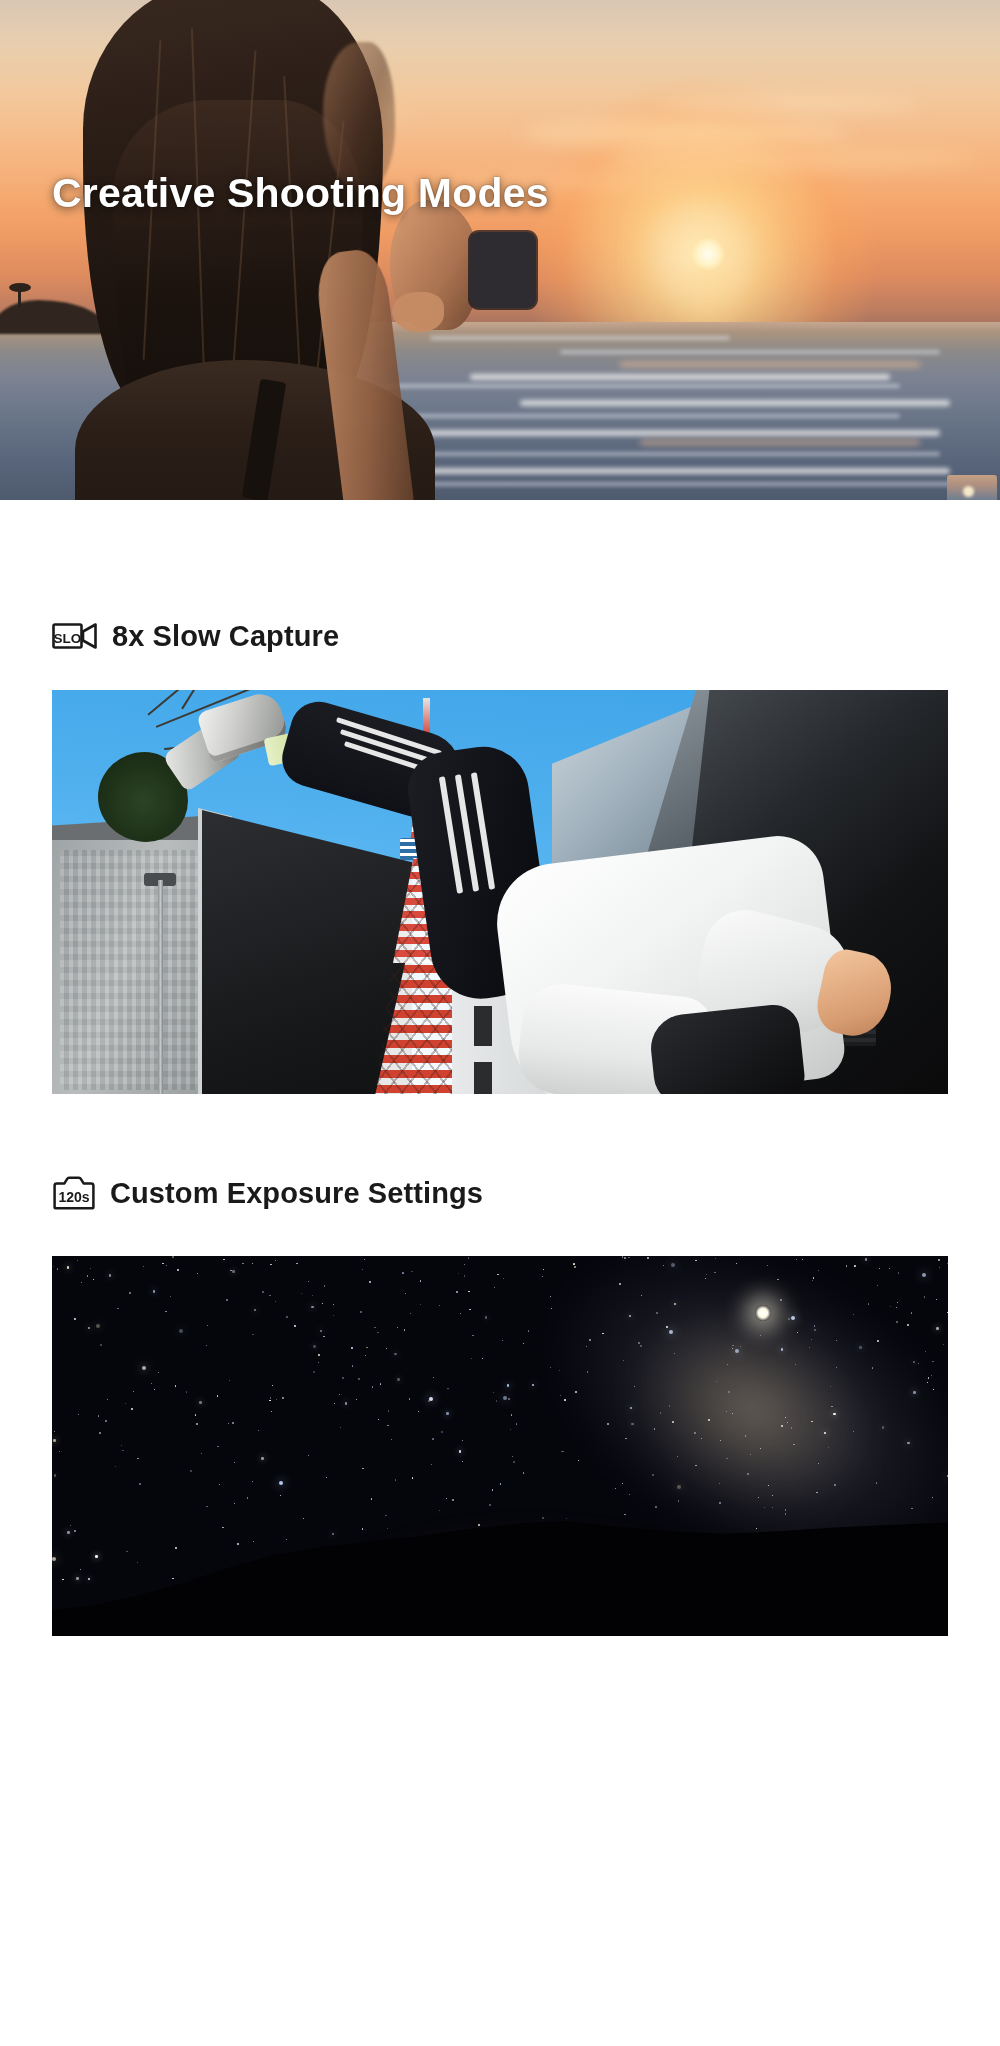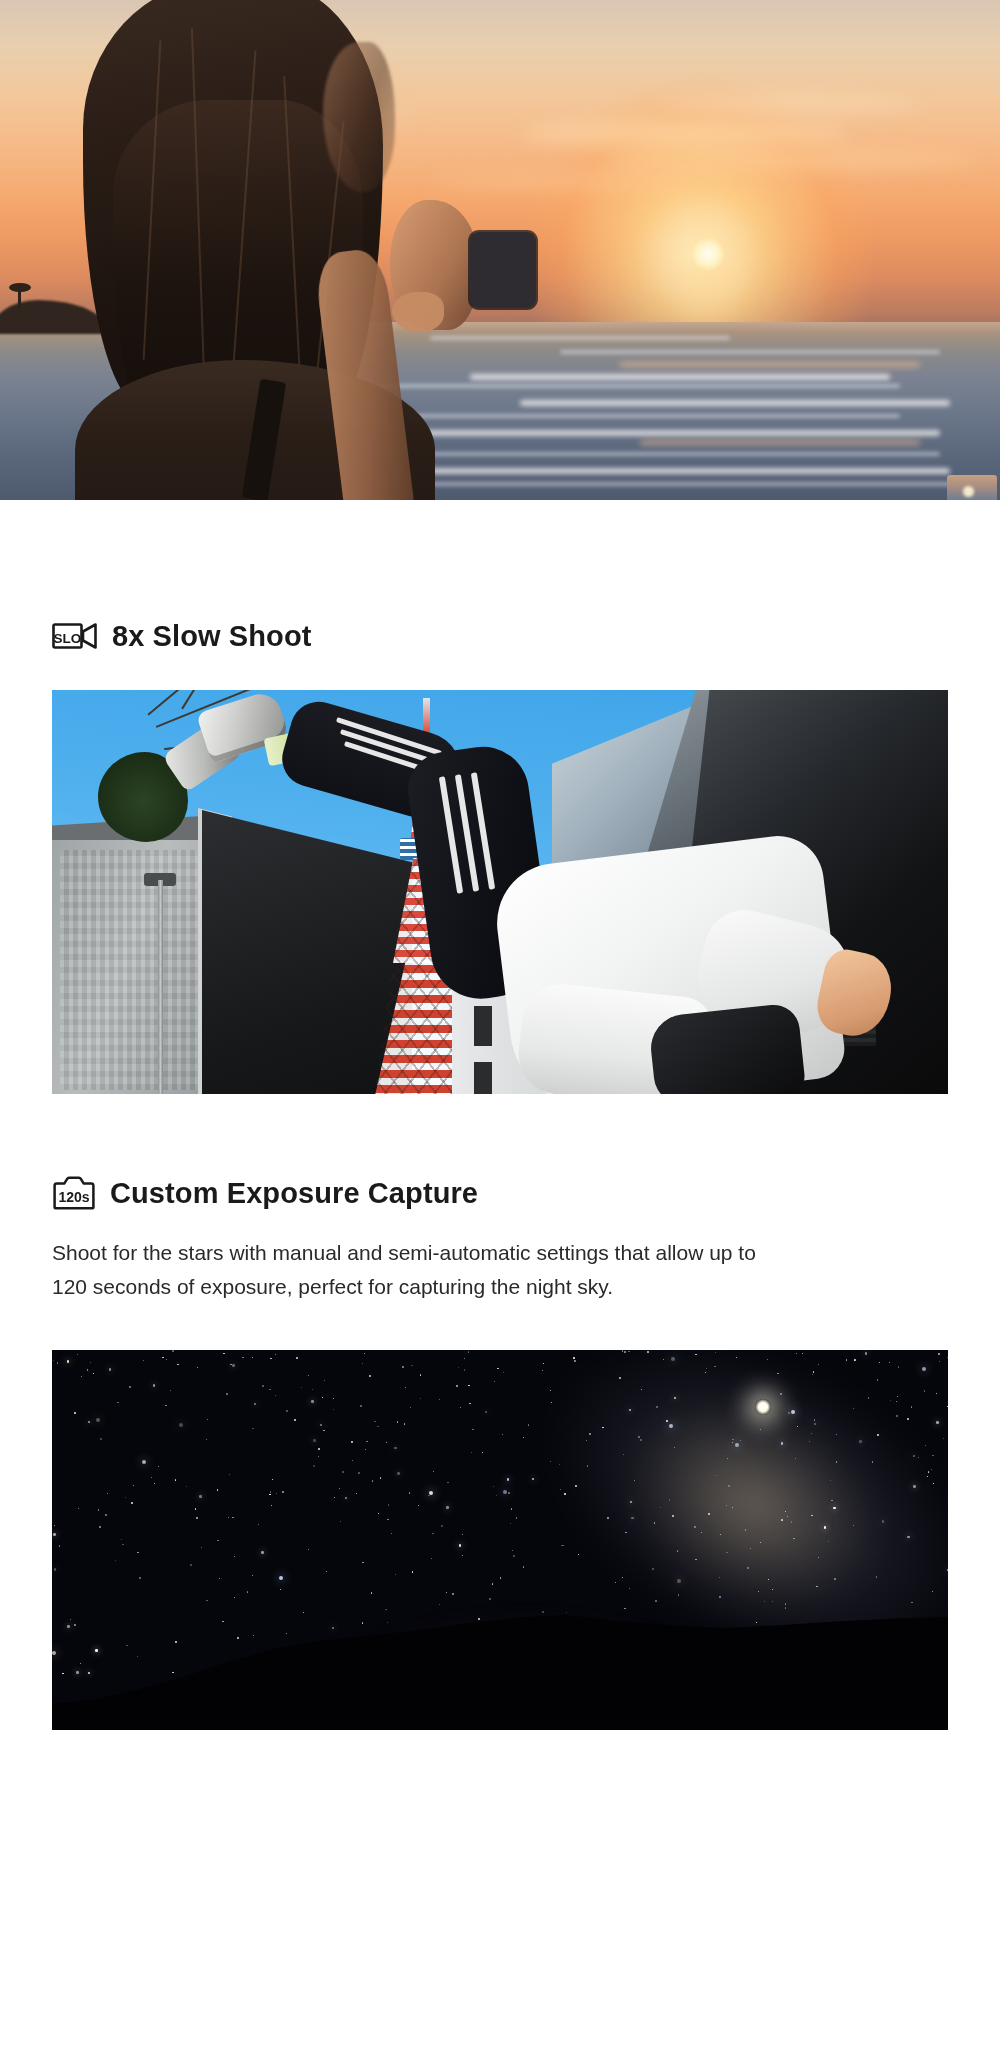--- a/index.html
+++ b/index.html
@@ -481,33 +481,34 @@
       </div>
 
       <div class="arm"></div>
       <div class="hand"></div>
       <div class="thumb"></div>
       <div class="camera">
         <div class="camera-screen"></div>
       </div>
     </div>
 
+    <h1 class="hero-title">Creative Shooting Modes</h1>
   </section>
 
   <main class="content">
 
     <section class="section sec1">
 
       <div class="section-head">
         <svg class="sec-icon" width="46" height="32" viewBox="0 0 46 32">
           <rect x="1.5" y="4.5" width="28" height="23" rx="1.5" fill="none" stroke="#1a1a1a" stroke-width="2.6"></rect>
           <path d="M31 11.5 L43.5 4.5 L43.5 27.5 L31 20.5 Z" fill="none" stroke="#1a1a1a" stroke-width="2.6" stroke-linejoin="round"></path>
           <text x="15.5" y="22.5" font-family="Liberation Sans, sans-serif" font-size="13.5" font-weight="700" fill="#1a1a1a" text-anchor="middle">SLO</text>
         </svg>
-        <h2 class="sec-title">8x Slow Shoot</h2>
+        <h2 class="sec-title">8x Slow Capture</h2>
       </div>
 
 
       <div class="media parkour">
         <div class="pk-sky"></div>
 
         <div class="pk-roof"></div>
         <div class="pk-bldg pk-left-wall"></div>
         <div class="pk-tree"></div>
         <div class="pk-branch" style="left:104px; top:36px;  width:120px; height:2px; transform:rotate(-22deg);"></div>
@@ -558,24 +559,23 @@
 
     <section class="section sec2">
 
       <div class="section-head">
         <svg class="sec-icon" width="44" height="34" viewBox="0 0 44 34">
           <path d="M2.6 31.4 L2.6 9.6 Q2.6 7.4 4.8 7.4 L12.4 7.4 L15.2 2.8 Q15.8 1.8 17 1.8
                    L27 1.8 Q28.2 1.8 28.8 2.8 L31.6 7.4 L39.2 7.4 Q41.4 7.4 41.4 9.6
                    L41.4 31.4 Q41.4 32.2 40.6 32.2 L3.4 32.2 Q2.6 32.2 2.6 31.4 Z" fill="none" stroke="#1a1a1a" stroke-width="2.5" stroke-linejoin="round"></path>
           <text x="22" y="26" font-family="Liberation Sans, sans-serif" font-size="14" font-weight="700" fill="#1a1a1a" text-anchor="middle">120s</text>
         </svg>
-        <h2 class="sec-title">Custom Exposure Capture</h2>
+        <h2 class="sec-title">Custom Exposure Settings</h2>
       </div>
 
-      <p class="sec-body">Shoot for the stars with manual and semi-automatic settings that allow up to 120 seconds of exposure, perfect for capturing the night sky.</p>
 
       <div class="media night">
         <div class="ns-base"></div>
         <div class="ns-milky"></div>
         <div class="ns-milky2"></div>
         <div class="ns-glow2"></div>
         <div class="ns-glow3"></div>
         <div class="ns-glow"></div>
         <div id="starfield">
             <div class="star" style="left:61.40%;top:20.14%;width:1.8px;height:1.8px;opacity:0.90;background:#ffffff;"></div>

